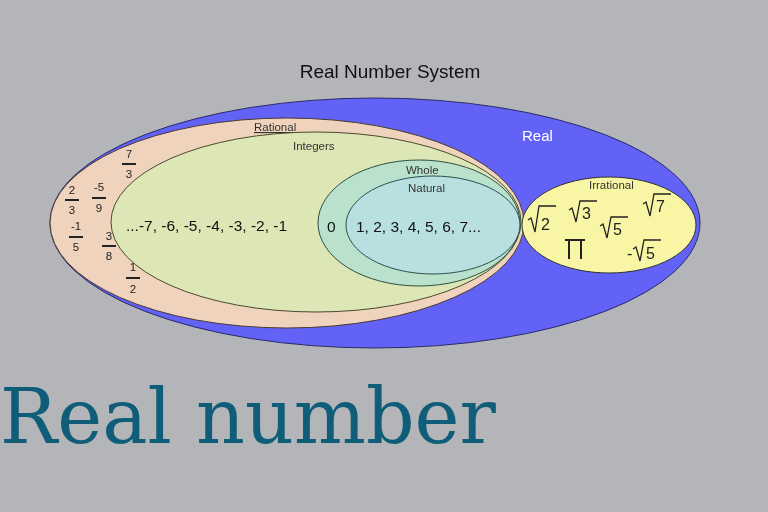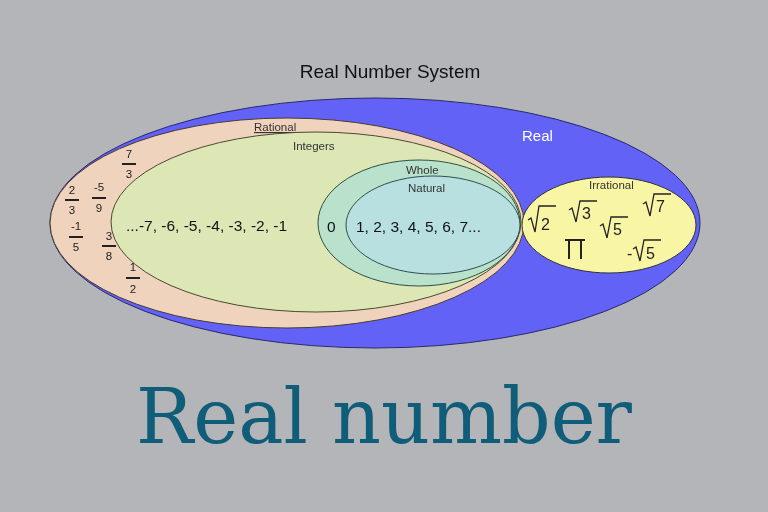--- a/index.html
+++ b/index.html
@@ -5,21 +5,21 @@
     html, body { margin: 0; padding: 0; }
     body {
       width: 768px; height: 512px; overflow: hidden;
       background: #b4b5b8;
       position: relative;
       font-family: "Liberation Sans", sans-serif;
     }
     #diagram { position: absolute; left: 0; top: 0; }
     .headline {
       position: absolute; left: 0; width: 768px; top: 372px;
-      text-align: center;
+      text-align: left;
       font-family: "DejaVu Serif", "Liberation Serif", serif;
       font-size: 76px; color: #0f5d78; letter-spacing: 0px;
       line-height: 90px;
     }
     svg text { font-family: "Liberation Sans", sans-serif; }
   </style>
 </head>
 <body>
 
 <svg id="diagram" width="768" height="370" viewBox="0 0 768 370">

